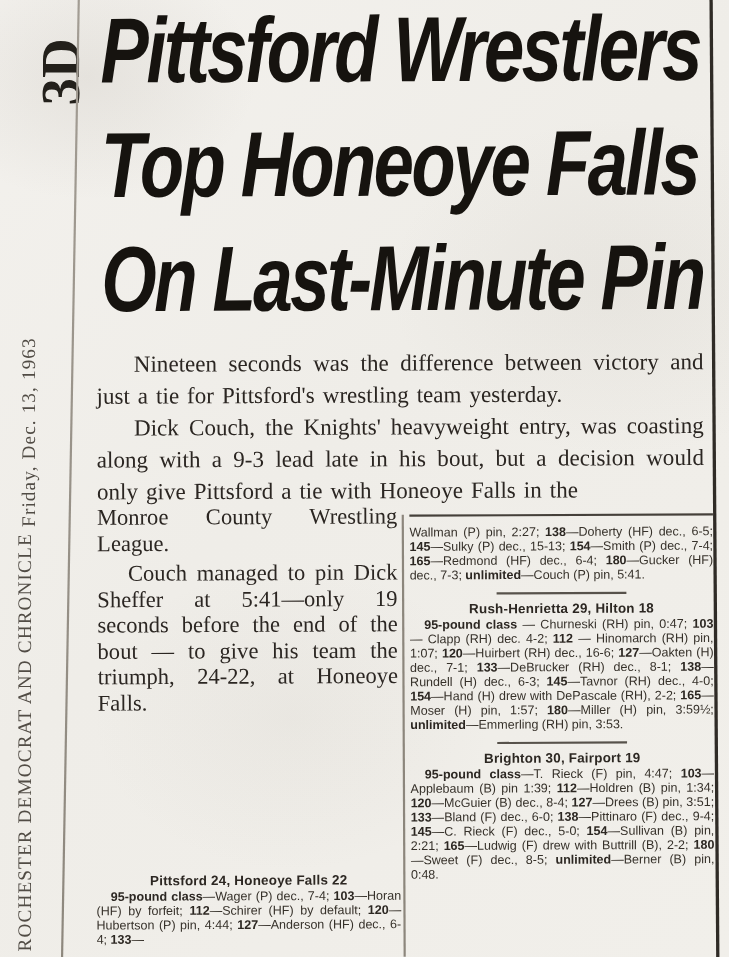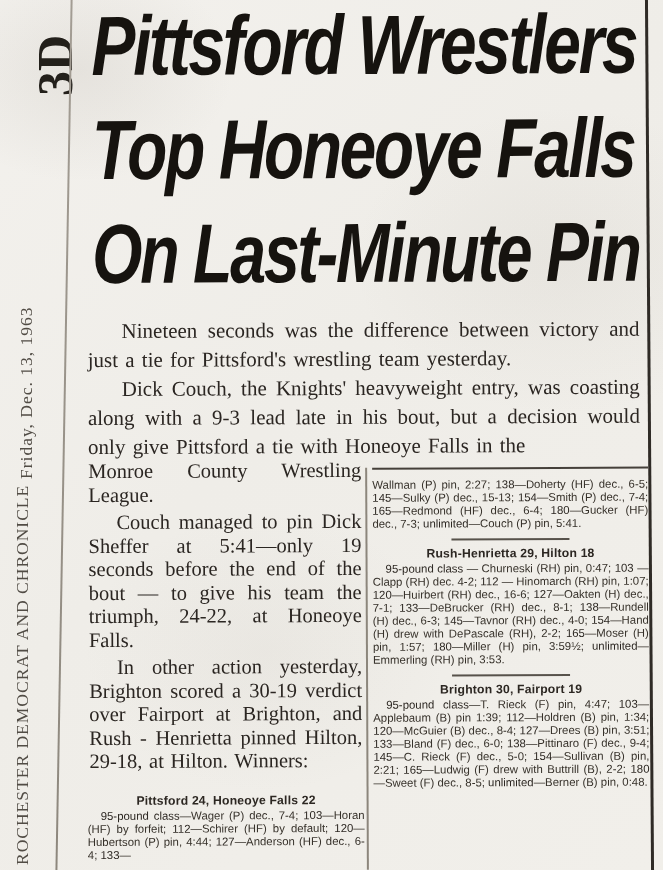--- a/index.html
+++ b/index.html
@@ -51,21 +51,21 @@
   .leftcol{position:absolute;left:88px;top:459px;width:273px;
     font-size:20.5px;line-height:23.5px;text-align:justify;color:#2b2622;word-spacing:1.5px;}
   .leftcol p{margin:4px 0 0 0;text-indent:28px;}
   .leftcol p.cont{margin:0;text-indent:0;}
   
   .agate{
     font-family:"Liberation Sans", sans-serif;
     font-size:11.4px;line-height:13px;text-align:justify;
     color:#36312a;
   }
-  .agate b{font-weight:400;color:#2c2722;}
+  .agate b{font-weight:700;color:#2c2722;}
   .agate-entries{text-indent:13px;}
   .agate-entries.no-indent{text-indent:0;}
   .score-header{
     font-family:"Liberation Sans", sans-serif;
     font-size:12.2px;font-weight:700;text-align:center;
     color:#2c2722;letter-spacing:0.2px;margin:0 0 2px 0;
   }
   .left-agate{position:absolute;left:86px;top:793px;width:277px;}
   
   .rightbox{
@@ -100,21 +100,20 @@
     </div>
 
     <div class="lead">
       <p>Nineteen seconds was the difference between victory and just a tie for Pittsford's wrestling team yesterday.</p>
       <p>Dick Couch, the Knights' heavyweight entry, was coasting along with a 9-3 lead late in his bout, but a decision would only give Pittsford a tie with Honeoye Falls in the</p>
     </div>
 
     <div class="leftcol">
       <p class="cont">Monroe County Wrestling League.</p>
       <p>Couch managed to pin Dick Sheffer at 5:41—only 19 seconds before the end of the bout — to give his team the triumph, 24-22, at Honeoye Falls.</p>
-      <p>In other action yesterday, Brighton scored a 30-19 verdict over Fairport at Brighton, and Rush - Henrietta pinned Hilton, 29-18, at Hilton. Winners:</p>
     </div>
 
     <div class="left-agate">
       <div class="score-header">Pittsford 24, Honeoye Falls 22</div>
       <div class="agate agate-entries"><b>95-pound class</b>—Wager (P) dec., 7-4; <b>103</b>—Horan (HF) by forfeit; <b>112</b>—Schirer (HF) by default; <b>120</b>—Hubertson (P) pin, 4:44; <b>127</b>—Anderson (HF) dec., 6-4; <b>133</b>—</div>
     </div>
 
     <div class="rule-v-coldiv"></div>
 
     <div class="rightbox">

